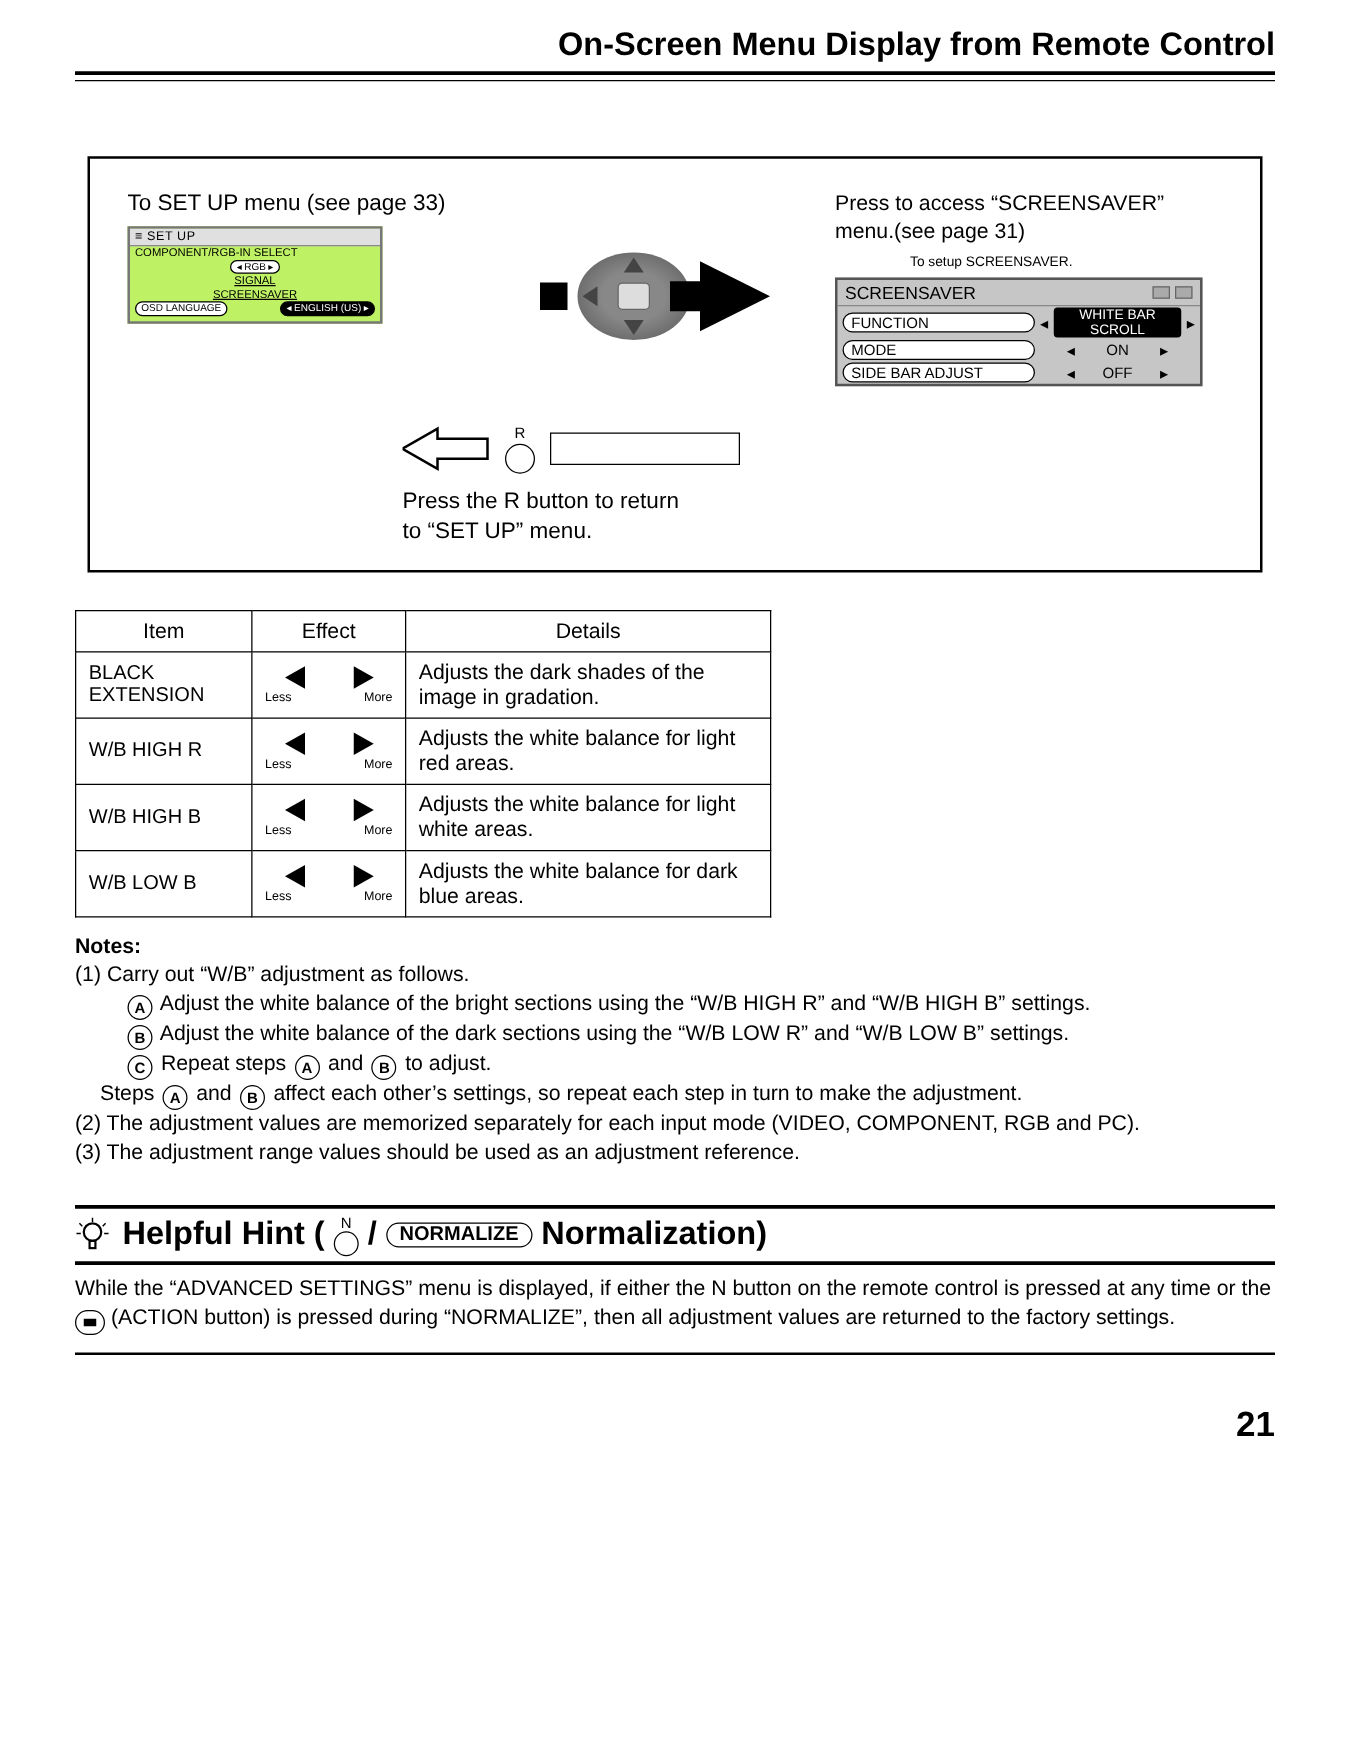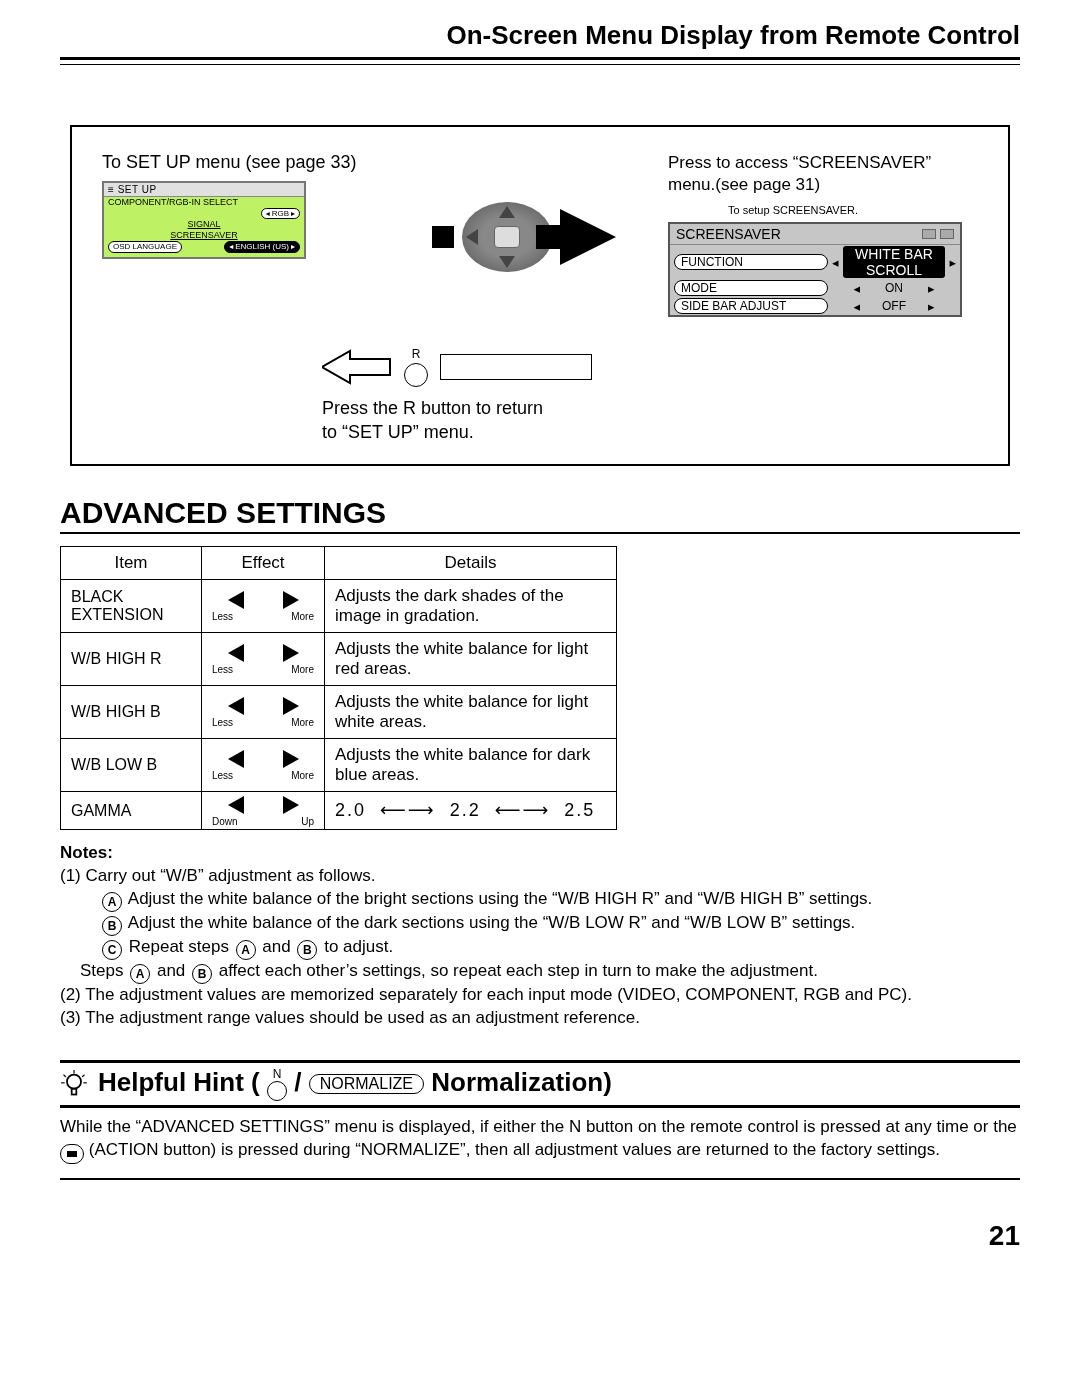--- a/index.html
+++ b/index.html
@@ -165,21 +165,21 @@
   }
   .ss-val {
     flex: 1;
     display:flex;
     align-items:center;
     justify-content:center;
     gap:4px;
   }
   .val-box {
     background:#000; color:#fff;
-    font-size:14px; padding:0 4px;
+    font-size:11px; padding:0 4px;
     border-radius:3px;
     min-width: 80px;
     text-align:center;
   }
   .val-plain { font-size:12px; min-width:60px; text-align:center; }
 
   
   .r-row {
     display:flex;
     align-items:center;
@@ -289,21 +289,21 @@
     vertical-align: middle;
   }
   .n-btn .circle {
     width:18px;height:18px;border:1.5px solid #000;border-radius:50%;
   }
   .normalize-pill {
     border:1.5px solid #000;
     border-radius: 12px;
     padding: 0 10px;
     font-size: 16px;
-    font-weight:normal;
+    font-weight:bold;
     display:inline-block;
     vertical-align: middle;
   }
   .action-btn {
     display:inline-flex;
     align-items:center;
     justify-content:center;
     width:22px;height:18px;
     border:1.5px solid #000;
     border-radius: 10px;
@@ -331,21 +331,21 @@
 
   <div class="diagram-box">
     <div class="top-row">
       <div class="left-col">
         <div class="caption">To SET UP menu (see page 33)</div>
         <div class="osd">
           <div class="osd-title">≡ <span>SET UP</span></div>
           <div class="osd-row">
               <span>COMPONENT/RGB-IN SELECT</span>
             </div>
-          <div class="osd-row" style="justify-content:flex-end">
+          <div class="osd-row" style="justify-content:center">
               <span class="pill tri-l tri-r">
                 <span>RGB</span>
               </span>
             </div>
           <div class="osd-row" style="justify-content:center">
               <span style="text-decoration:underline">SIGNAL</span>
             </div>
           <div class="osd-row" style="justify-content:center">
               <span style="text-decoration:underline">SCREENSAVER</span>
             </div>
@@ -412,21 +412,20 @@
         <div class="r-btn"></div>
       </span>
       <span class="blank-box"></span>
     </div>
     <div class="r-caption">
       <span>Press the R button to return</span><br>
       <span>to “SET UP” menu.</span>
     </div>
   </div>
 
-  <div class="section-title">ADVANCED SETTINGS</div>
 
   <table class="adv-table">
     <thead>
         <tr>
       <th>Item</th>
       <th>Effect</th>
       <th>Details</th>
     </tr>
       </thead>
     <tbody id="adv-tbody">
@@ -478,34 +477,20 @@
             <div class="eff-arrows">
               <span class="tri tri-left"></span>
               <span class="tri tri-right"></span>
             </div>
             <div class="eff-labels">
               <span>Less</span>
               <span>More</span>
             </div>
           </td>
           <td>Adjusts the white balance for dark blue areas.</td>
-        </tr>
-        <tr>
-          <td class="item">GAMMA</td>
-          <td class="effect">
-            <div class="eff-arrows">
-              <span class="tri tri-left"></span>
-              <span class="tri tri-right"></span>
-            </div>
-            <div class="eff-labels">
-              <span>Down</span>
-              <span>Up</span>
-            </div>
-          </td>
-          <td><span class="gamma-arrow">2.0 &nbsp;⟵⟶&nbsp; 2.2 &nbsp;⟵⟶&nbsp; 2.5</span></td>
         </tr>
       </tbody>
   </table>
 
   <div class="notes-block">
     <strong>Notes:</strong><br>
     <span>(1) Carry out “W/B” adjustment as follows.</span><br>
     <div class="notes-indent">
       <span class="circ">A</span> <span>Adjust the white balance of the bright sections using the “W/B HIGH R” and “W/B HIGH B” settings.</span><br>
       <span class="circ">B</span> <span>Adjust the white balance of the dark sections using the “W/B LOW R” and “W/B LOW B” settings.</span><br>

